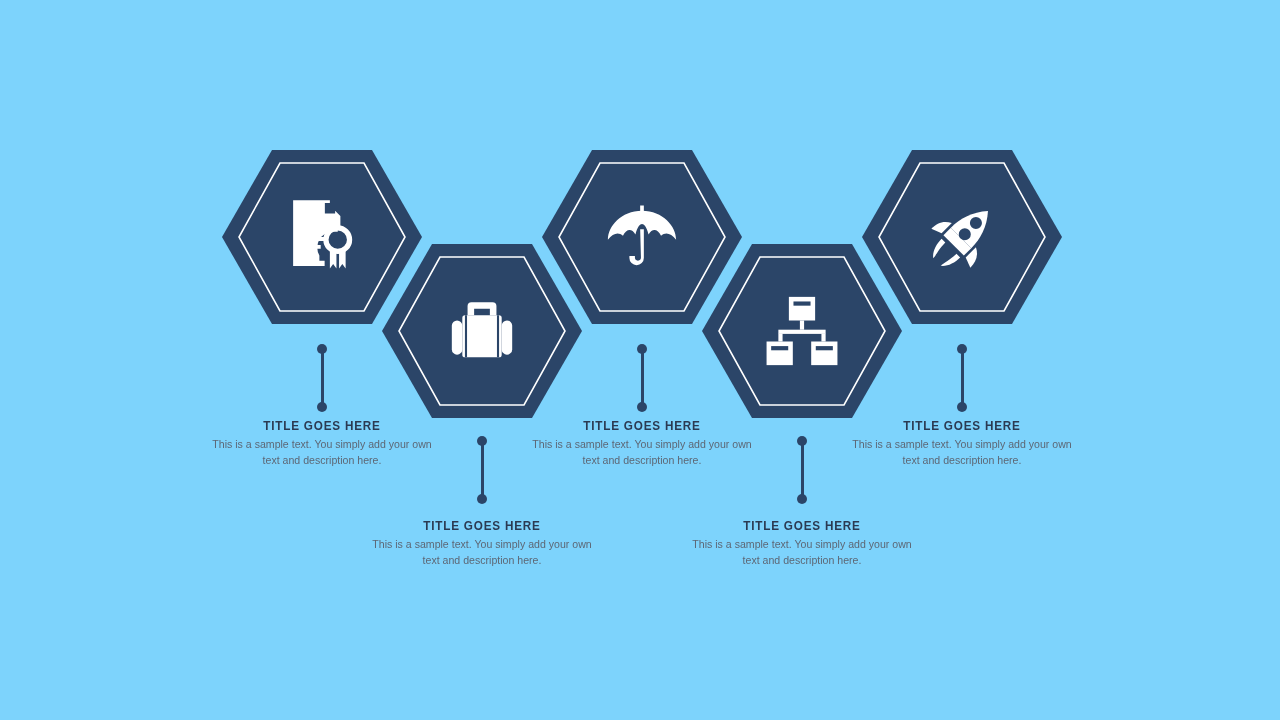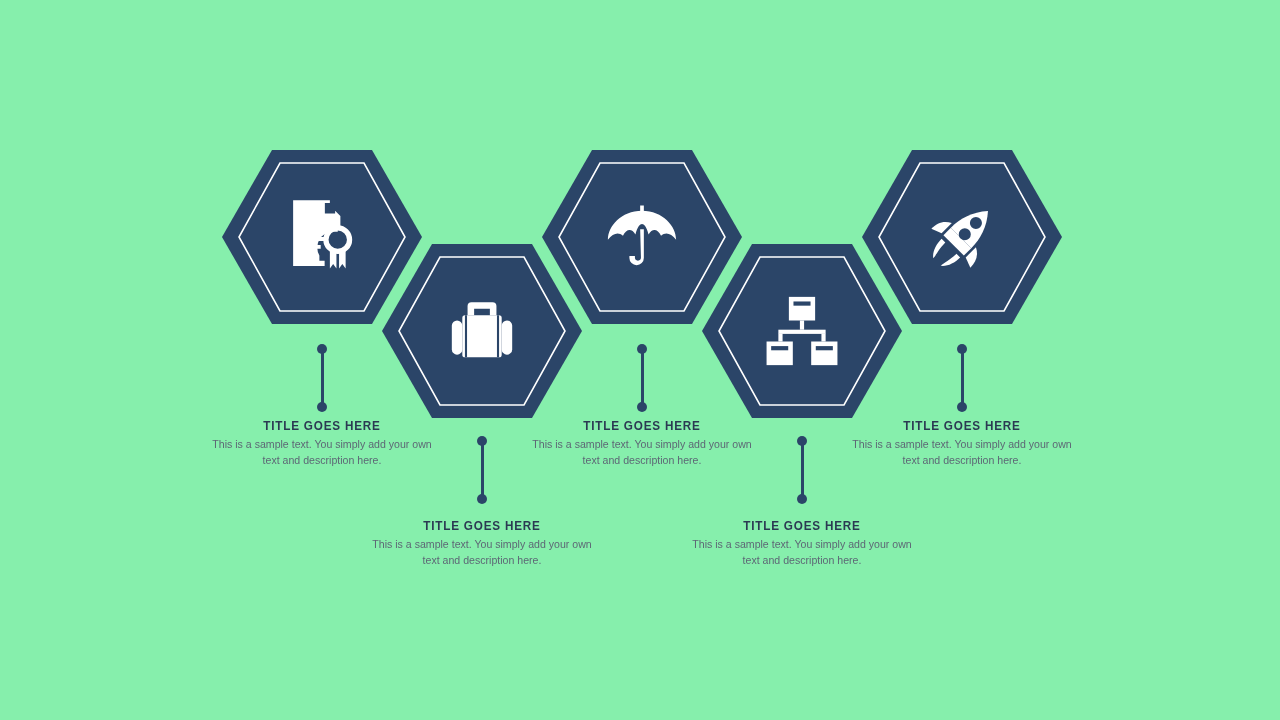--- a/index.html
+++ b/index.html
@@ -14,21 +14,21 @@
     overflow: hidden;
     font-family: "Liberation Sans", sans-serif;
     position: relative;
   }
 
   #slide {
     position: absolute;
     left: 0; top: 0;
     width: 1280px;
     height: 720px;
-    background: #86efac;
+    background: #7dd3fc;
   }
 
   
   .hex {
     position: absolute;
     width: 200px;
     height: 174px;
   }
   .hex svg {
     position: absolute;

